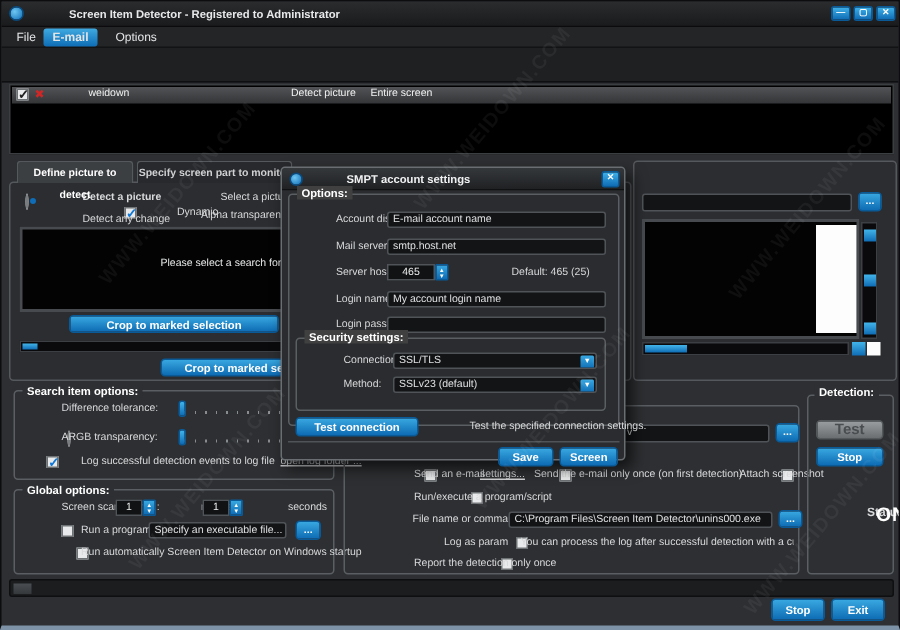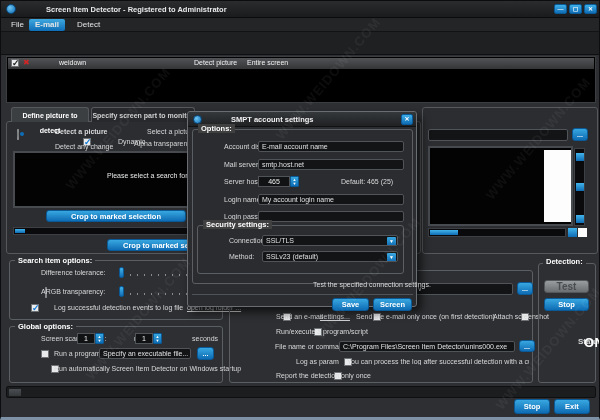--- a/index.html
+++ b/index.html
@@ -102,21 +102,21 @@
     <div class="abs title-text nw" style="left:19px;top:4px;">Screen Item Detector - Registered to Administrator</div>
     <div class="abs winbtn" style="left:553px;top:3px;">—</div>
     <div class="abs winbtn" style="left:568px;top:3px;">▢</div>
     <div class="abs winbtn" style="left:583px;top:3px;">✕</div>
   </div>
 
   
   <div class="abs menubar">
     <div class="abs menu-item" style="left:4px;top:1px;">File</div>
     <div class="abs menu-item active" style="left:28px;top:1px;">E-mail</div>
-    <div class="abs menu-item" style="left:70px;top:1px;">Detect</div>
+    <div class="abs menu-item" style="left:70px;top:1px;">Options</div>
   </div>
 
   
   <div class="abs toolbar">
     <div class="abs btn-blue tb-btn" style="left:6px;width:75px;">
       <i class="ico ico-plus"></i>
       <span>Add new search item</span>
     </div>
     <div class="abs btn-blue tb-btn" style="left:85px;width:103px;">
       <i class="ico ico-del"></i>
@@ -299,20 +299,21 @@
     <div class="abs field" style="left:74px;top:123px;width:136px;height:11px;">
       <span>SSL/TLS</span>
       <span class="dd-arrow">▼</span>
     </div>
     <span class="abs lbl nw" style="left:15px;top:141px;">Method:</span>
     <div class="abs field" style="left:74px;top:139px;width:136px;height:11px;">
       <span>SSLv23 (default)</span>
       <span class="dd-arrow">▼</span>
     </div>
 
+    <div class="abs btn-blue" style="left:9px;top:166px;width:82px;height:13px;">Test connection</div>
     <span class="abs lbl nw" style="left:99px;top:169px;">Test the specified connection settings.</span>
     <div class="abs" style="left:4px;top:182px;width:221px;height:1px;background:#505458;"></div>
     <div class="abs btn-blue" style="left:144px;top:186px;width:37px;height:13px;">Save</div>
     <div class="abs btn-blue" style="left:185px;top:186px;width:39px;height:13px;">Screen</div>
   </div>
 
   
   <div class="abs wm-layer">
     <span class="wm">WWW.WEIDOWN.COM</span>
     <span class="wm">WWW.WEIDOWN.COM</span>

